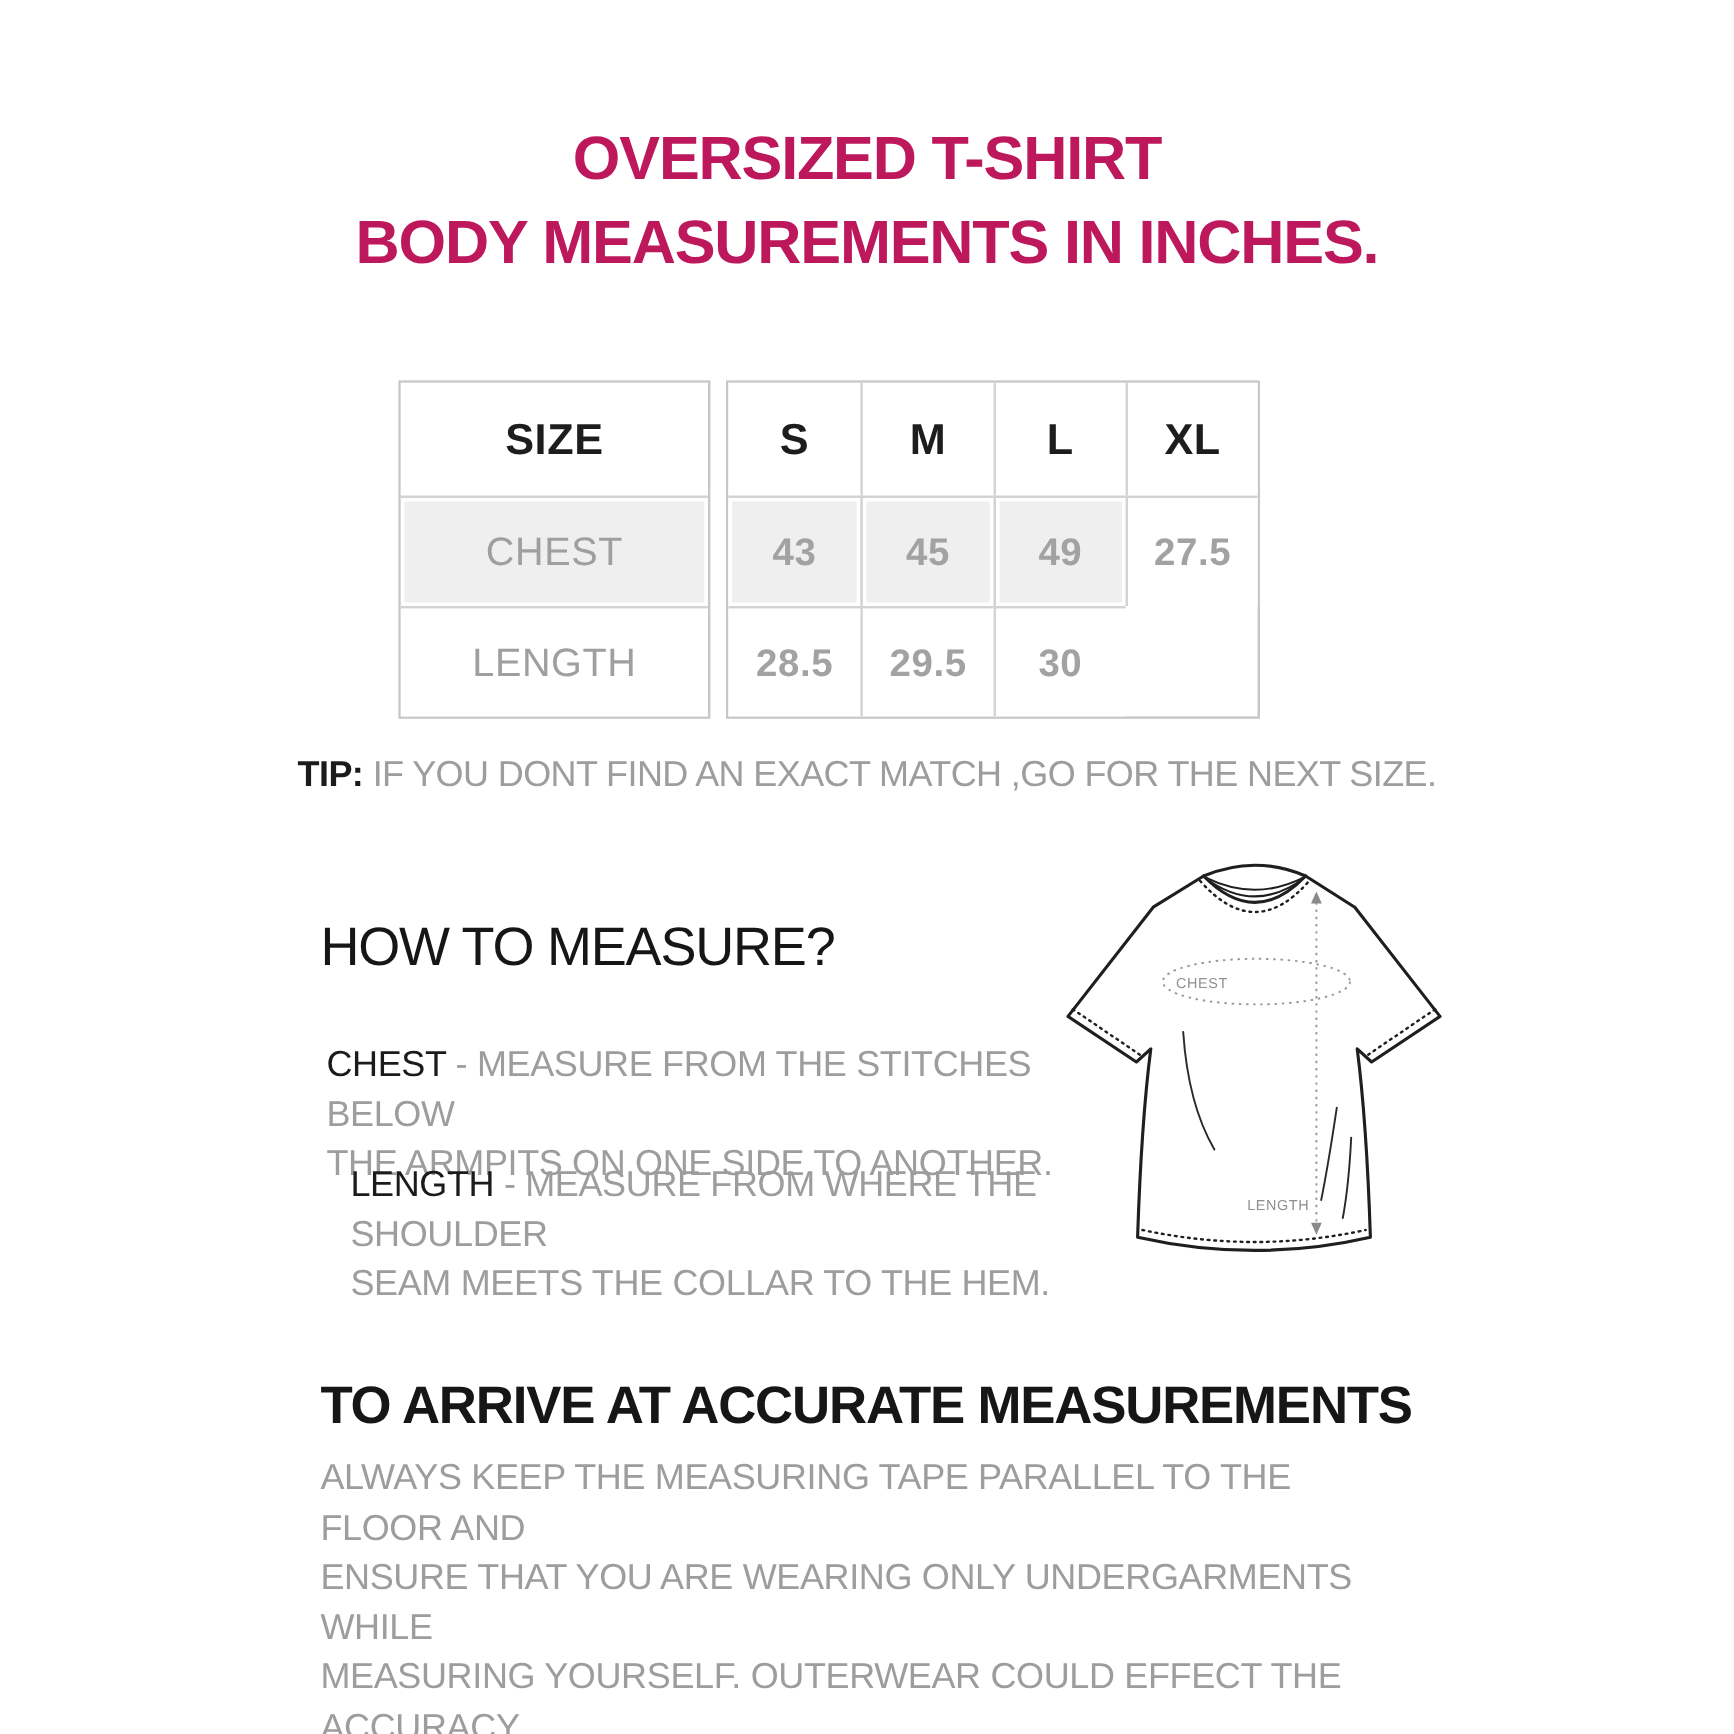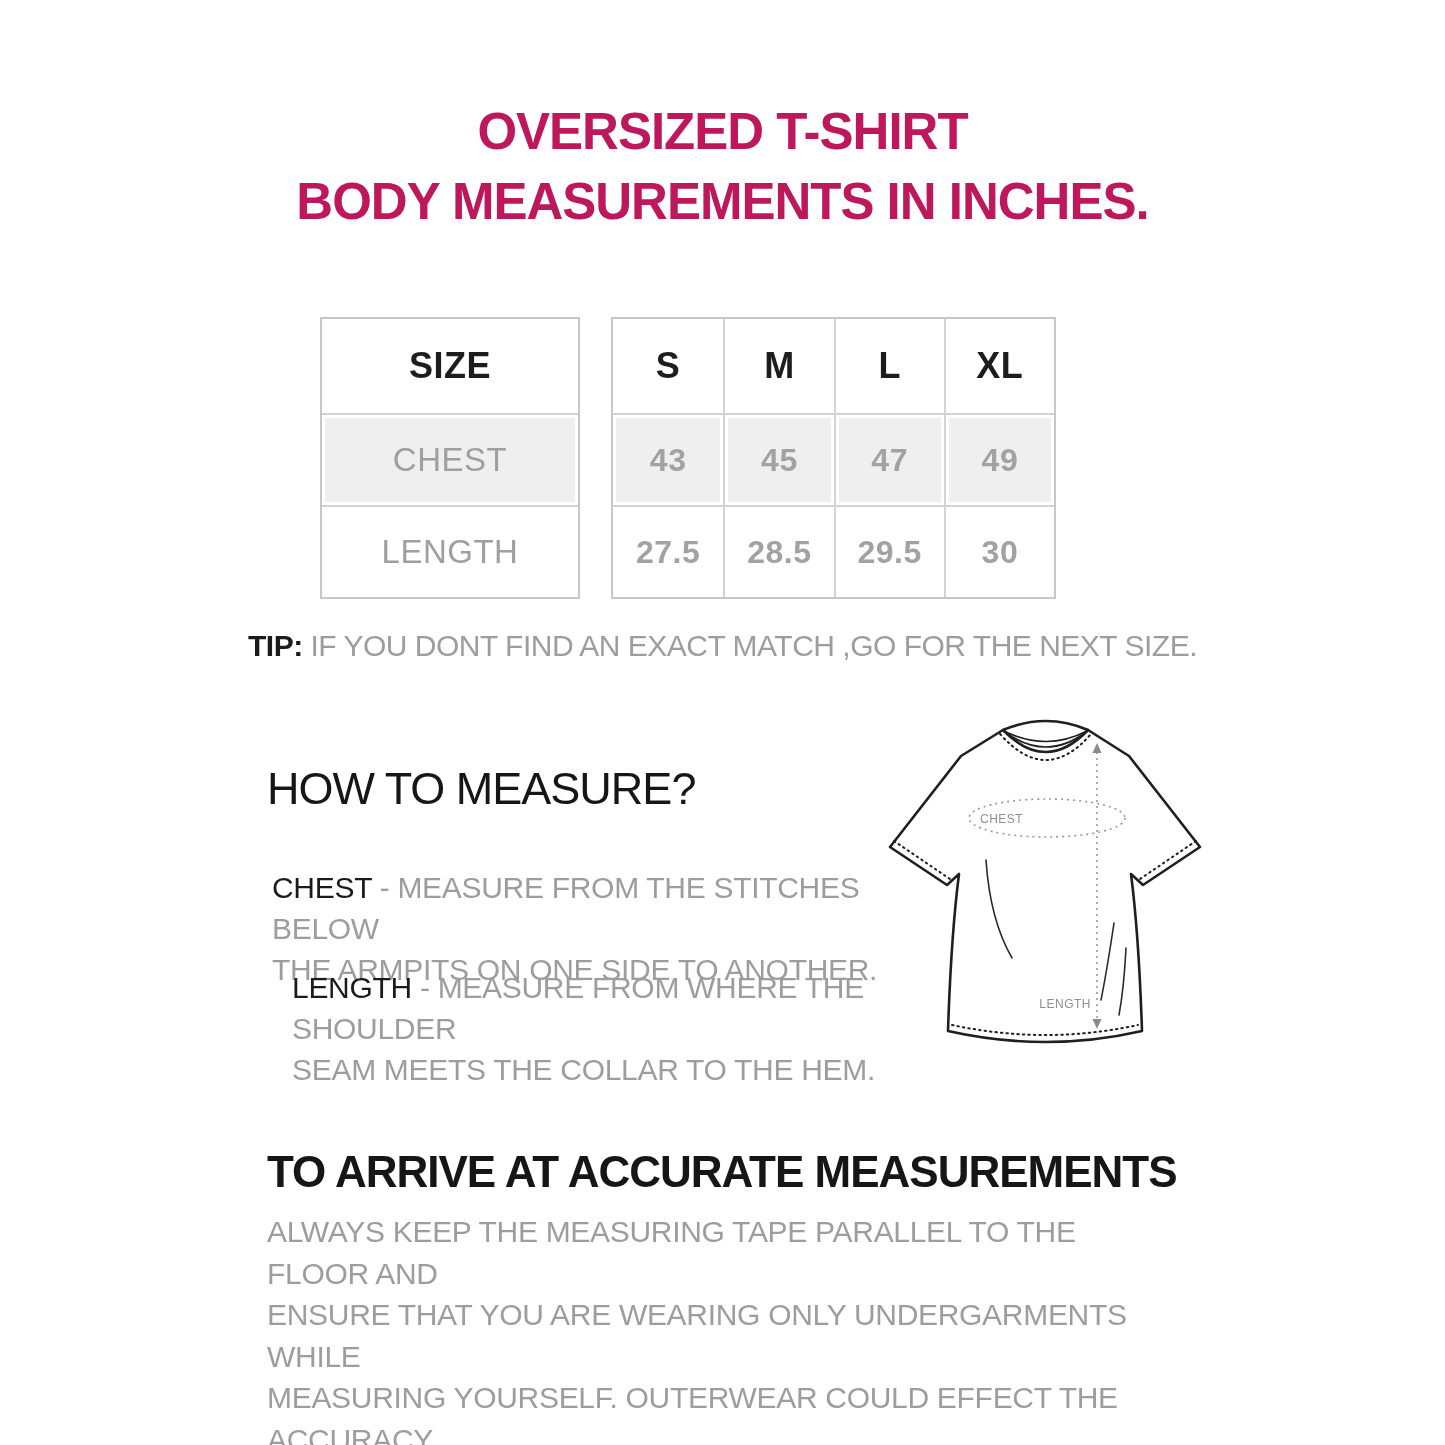--- a/index.html
+++ b/index.html
@@ -17,22 +17,22 @@
     position: absolute; top: 97px; left: 0; right: 0;
     text-align: center;
   }
   .title-line {
     font-size: 51px; font-weight: 800; letter-spacing: -1px;
     line-height: 70px; color: #be185d;
   }
 
   
   .tables-wrap {
-    position: absolute; top: 317px; left: 320px;
-    display: flex; gap: 31px; border-radius: 22px;
+    position: absolute; top: 317px; left: 332px;
+    display: flex; gap: 13px; border-radius: 22px;
   }
   .tbl {
     border: 2px solid #c7c7c7;
     background: #fff;
   }
   .tbl-left {
     width: 260px; height: 282px;
     display: grid; grid-template-rows: 94px 92px 92px;
   }
   .tbl-right {
@@ -137,23 +137,20 @@
     </div>
     <div class="cell">
       <span class="hdr-txt">XL</span>
     </div>
 
     <div class="cell shade">
       <span class="val-txt">43</span>
     </div>
     <div class="cell shade">
       <span class="val-txt">45</span>
-    </div>
-    <div class="cell shade">
-      <span class="val-txt">47</span>
     </div>
     <div class="cell shade">
       <span class="val-txt">49</span>
     </div>
 
     <div class="cell">
       <span class="val-txt">27.5</span>
     </div>
     <div class="cell">
       <span class="val-txt">28.5</span>

